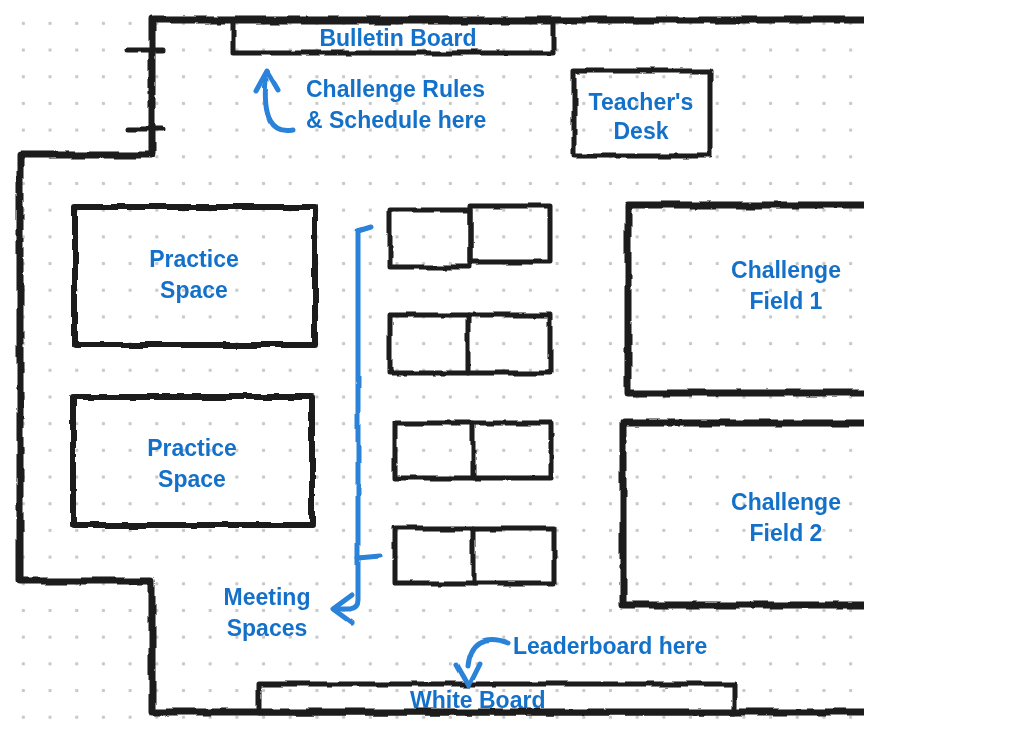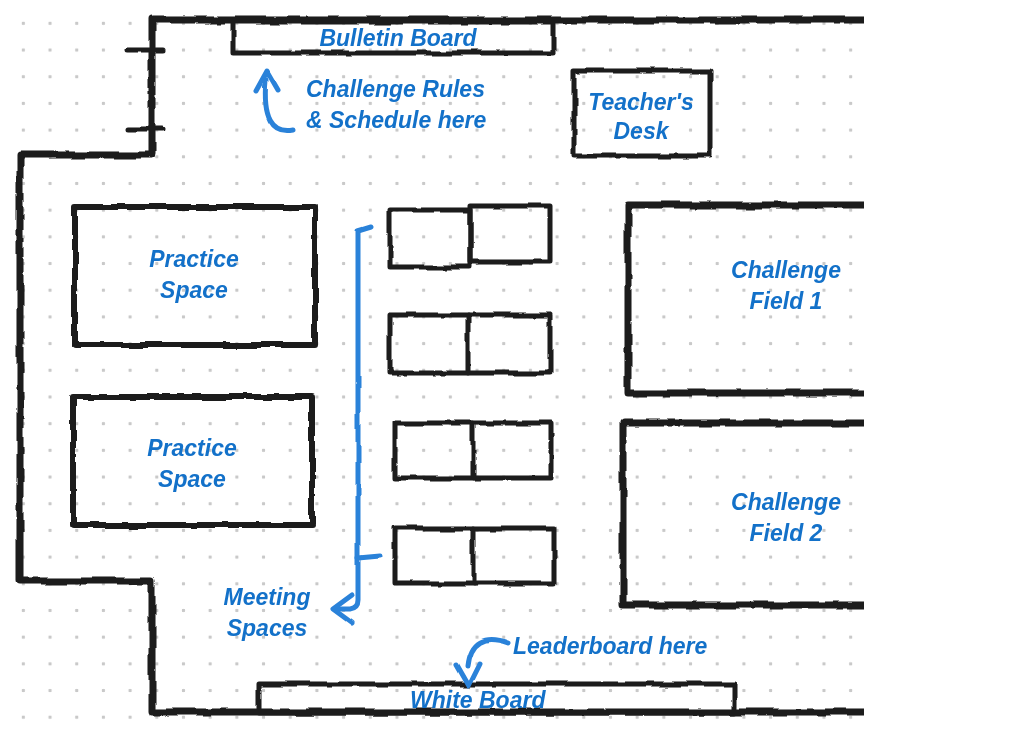--- a/index.html
+++ b/index.html
@@ -11,21 +11,20 @@
   #canvas {
     position: relative;
     width: 864px;
     height: 736px;
     background-color: #ffffff;
     
     background-image: radial-gradient(circle, #c9c9c9 1.7px, rgba(0,0,0,0) 2px);
     background-size: 26.7px 26.7px;
     background-position: 10px 10px;
     overflow: hidden;
-    font-style: italic;
   }
   svg { position: absolute; top: 0; left: 0; }
 
   .ink {
     stroke: #1d1d1d;
     fill: none;
     stroke-linecap: round;
     stroke-linejoin: round;
   }
   .wall   { stroke-width: 7px; }

